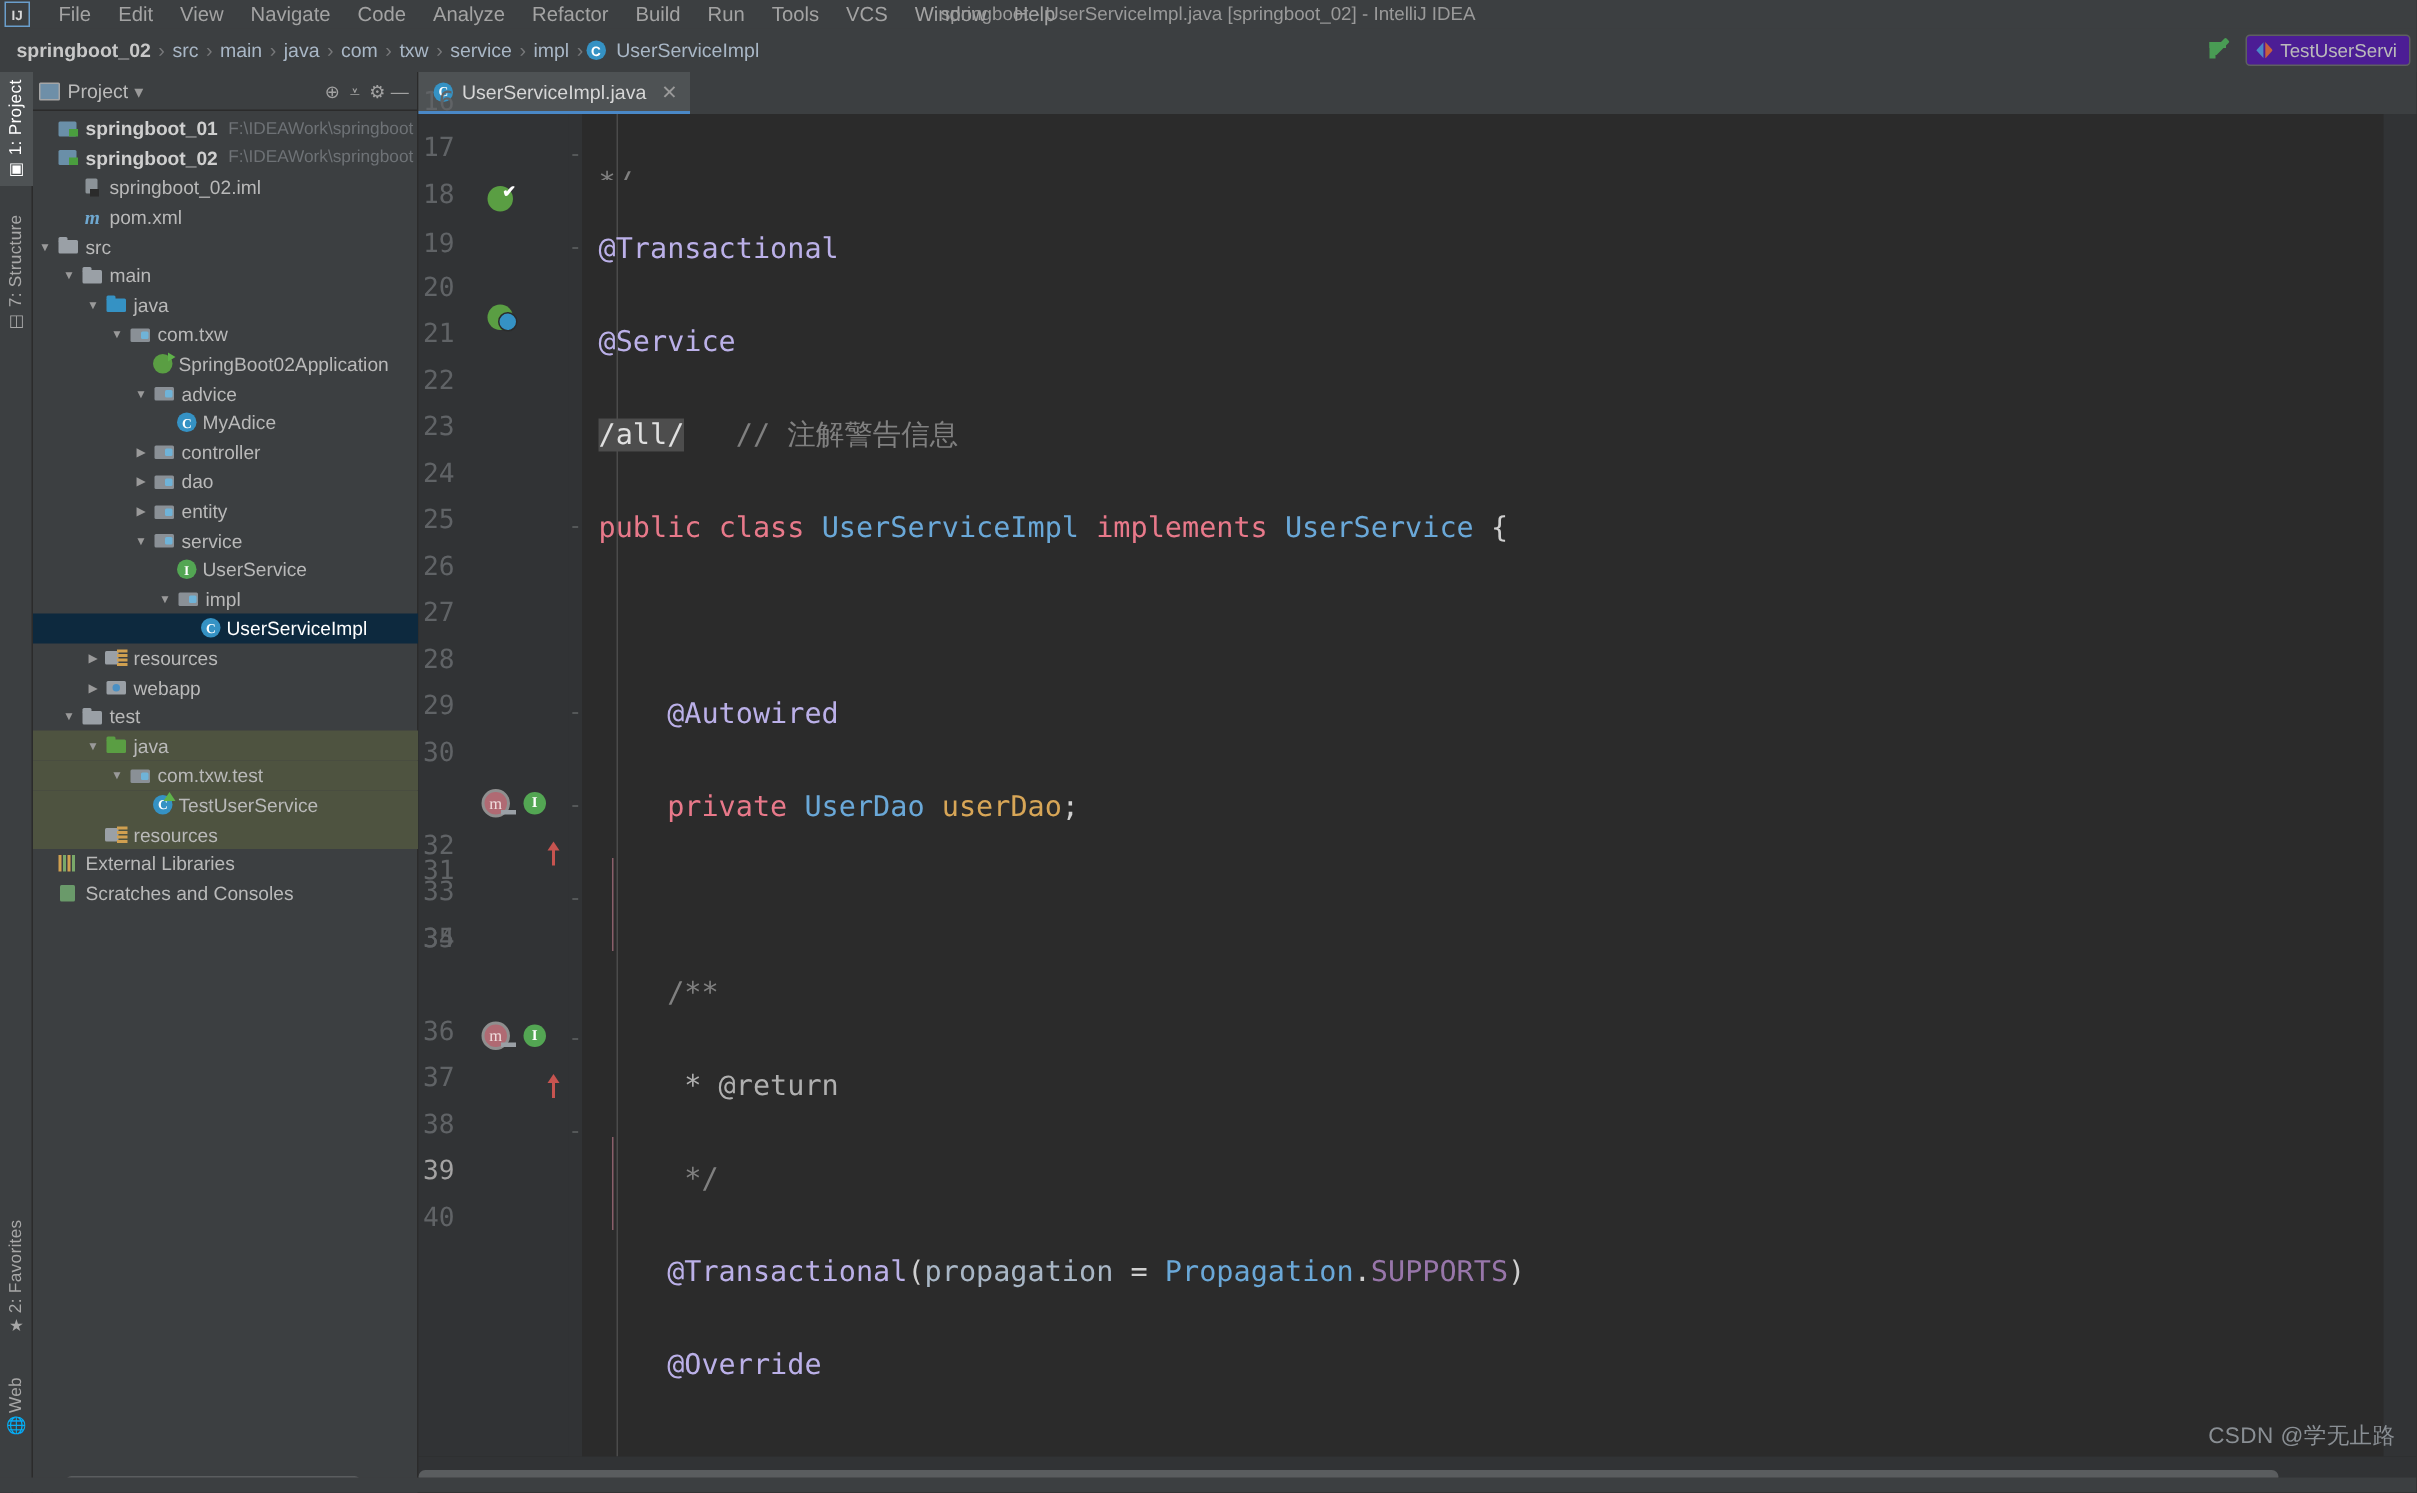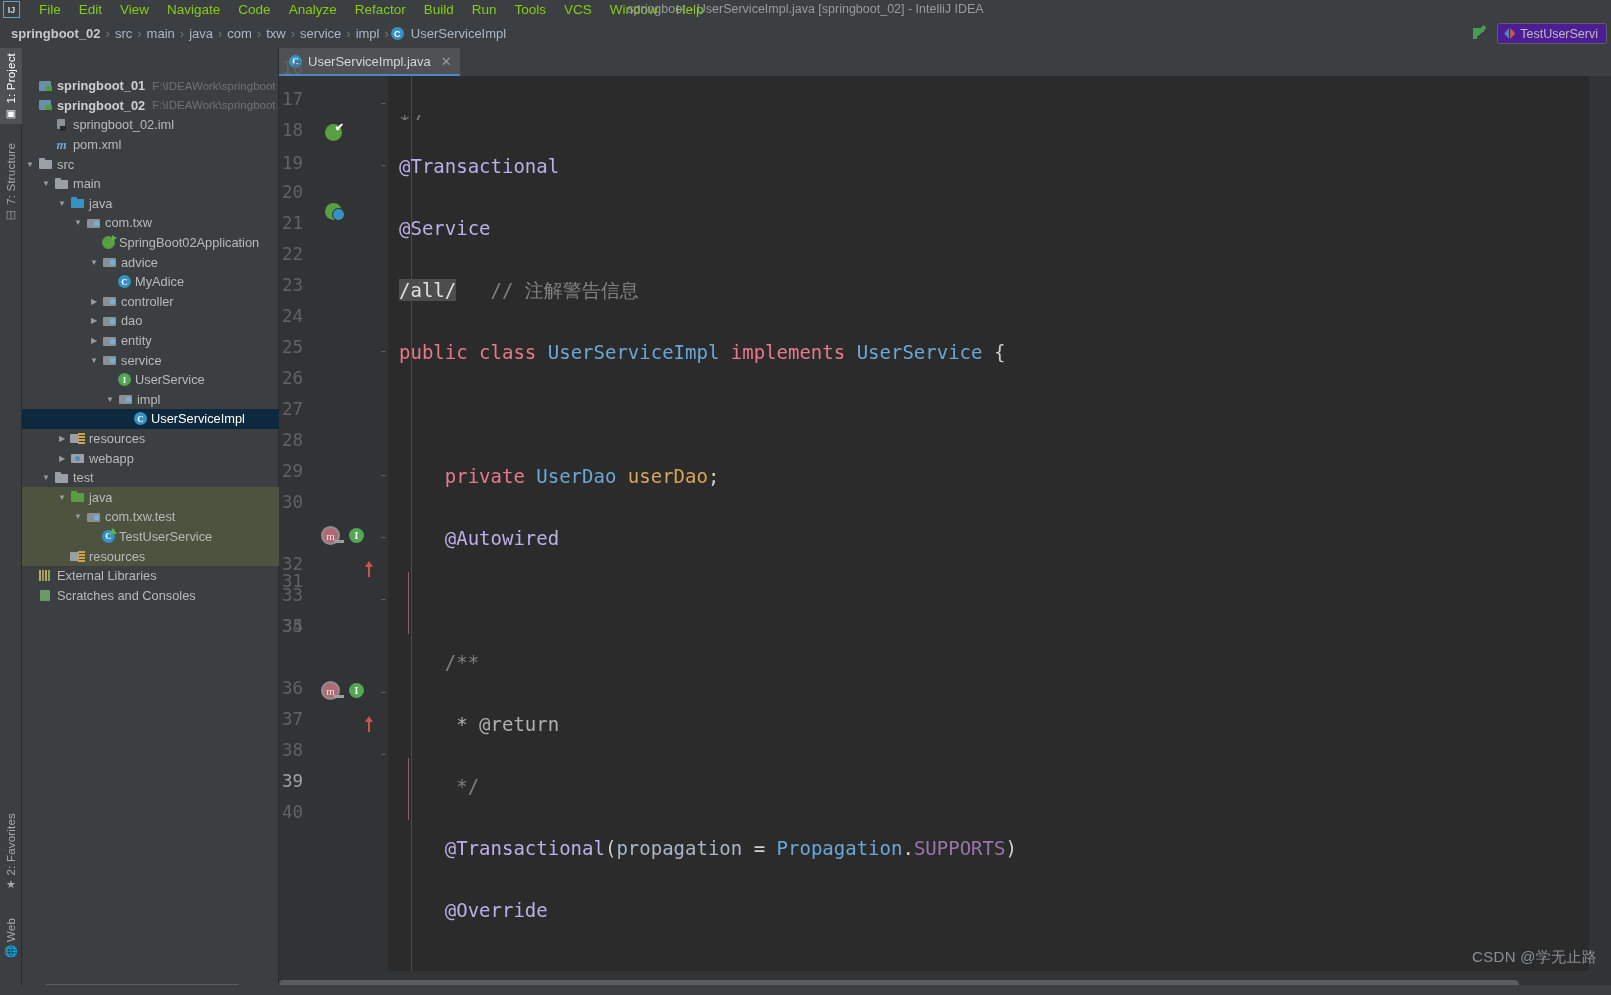--- a/index.html
+++ b/index.html
@@ -18,21 +18,21 @@
   }
   #ij-logo {
     width: 17px; height: 17px; margin-left: 3px;
     background: #3c3f41; border: 1px solid #6a9ecb;
     display: flex; align-items: center; justify-content: center;
     font-size: 9px; color: #d8d8d8; font-weight: bold;
     font-family: "Liberation Sans", sans-serif;
   }
   .menu-row { display: flex; align-items: center; margin-left: 10px; }
   .menu-item {
-    color: #84cc16; font-size: 13.5px; padding: 0 9px;
+    color: #a3a3a3; font-size: 13.5px; padding: 0 9px;
     white-space: nowrap; line-height: 19px;
   }
   #window-title {
     position: absolute; left: 0; top: 0; width: 1611px;
     text-align: center; line-height: 19px;
     color: #9a9a9a; font-size: 12.5px; pointer-events: none;
   }
 
   
   #navbar {
@@ -484,20 +484,30 @@
     <span class="vico">★</span>
     <span class="vlabel">2: Favorites</span>
   </div>
   <div class="vtab" style="top:865px;">
     <span class="vico">🌐</span>
     <span class="vlabel">Web</span>
   </div>
 </div>
 
 <div id="project-panel">
+  <div id="project-header">
+    <span id="proj-ico-box"></span>
+    <span id="project-header-title">Project</span>
+    <span class="hdr-ico">▾</span>
+    <span id="project-header-spacer"></span>
+    <span class="win-ico">⊕</span>
+    <span class="win-ico">⩡</span>
+    <span class="win-ico">⚙</span>
+    <span class="win-ico">—</span>
+  </div>
   <div id="tree">
       <div class="trow" style="padding-left: 4px;">
         <span class="tw"></span>
         <span style="width: 4px; flex: 0 0 4px;"></span>
         <span class="ic ic-module"></span>
         <span class="tlabel tbold">springboot_01</span>
         <span class="tpath">F:\IDEAWork\springboot</span>
       </div>
       <div class="trow" style="padding-left: 4px;">
         <span class="tw"></span>
@@ -719,22 +729,22 @@
     <div id="indent-guide-m1"></div>
     <div id="indent-guide-m2"></div>
 
     <div id="code">
 <div class="cl" style="height:13px;overflow:hidden;"><span class="cmt">*/</span></div>
 <div class="cl"><span class="ann">@Transactional</span></div>
 <div class="cl"><span class="ann">@Service</span></div>
 <div class="cl"><span class="sel-hl">/all/</span>   <span class="cmt">// 注解警告信息</span></div>
 <div class="cl"><span class="kw2">public</span> <span class="kw2">class</span> <span class="cls">UserServiceImpl</span> <span class="kw2">implements</span> <span class="cls">UserService</span> <span class="pun">{</span></div>
 <div class="cl"></div>
+<div class="cl">    <span class="ann">@Autowired</span></div>
 <div class="cl">    <span class="kw2">private</span> <span class="cls">UserDao</span> <span class="fld">userDao</span><span class="pun">;</span></div>
-<div class="cl">    <span class="ann">@Autowired</span></div>
 <div class="cl"></div>
 <div class="cl">    <span class="cmt">/**</span></div>
 <div class="cl">     <span class="cmt" style="color:#b0b0b0;">* @return</span></div>
 <div class="cl">     <span class="cmt">*/</span></div>
 <div class="cl">    <span class="ann">@Transactional</span><span class="pun">(</span><span class="mth" style="color:#a9b7c6;">propagation</span> <span class="pun">=</span> <span class="cls">Propagation</span><span class="pun">.</span><span class="cn">SUPPORTS</span><span class="pun">)</span></div>
 <div class="cl">    <span class="ann">@Override</span></div>
 
 
 
 

